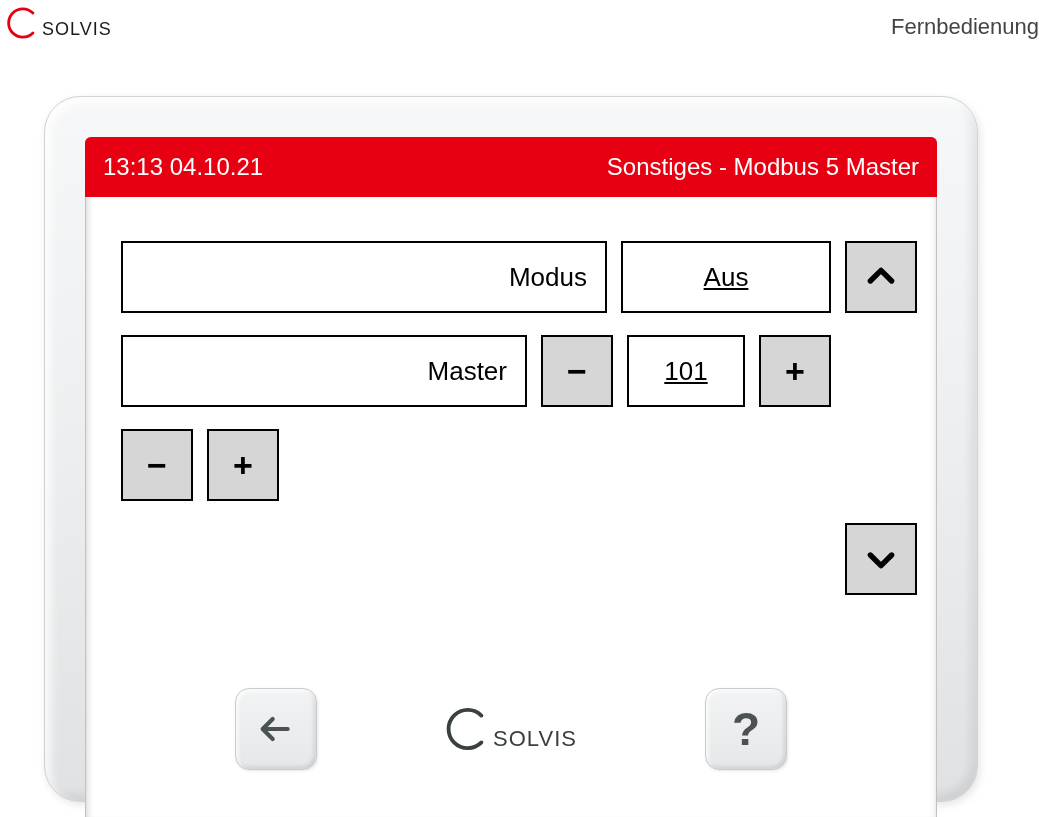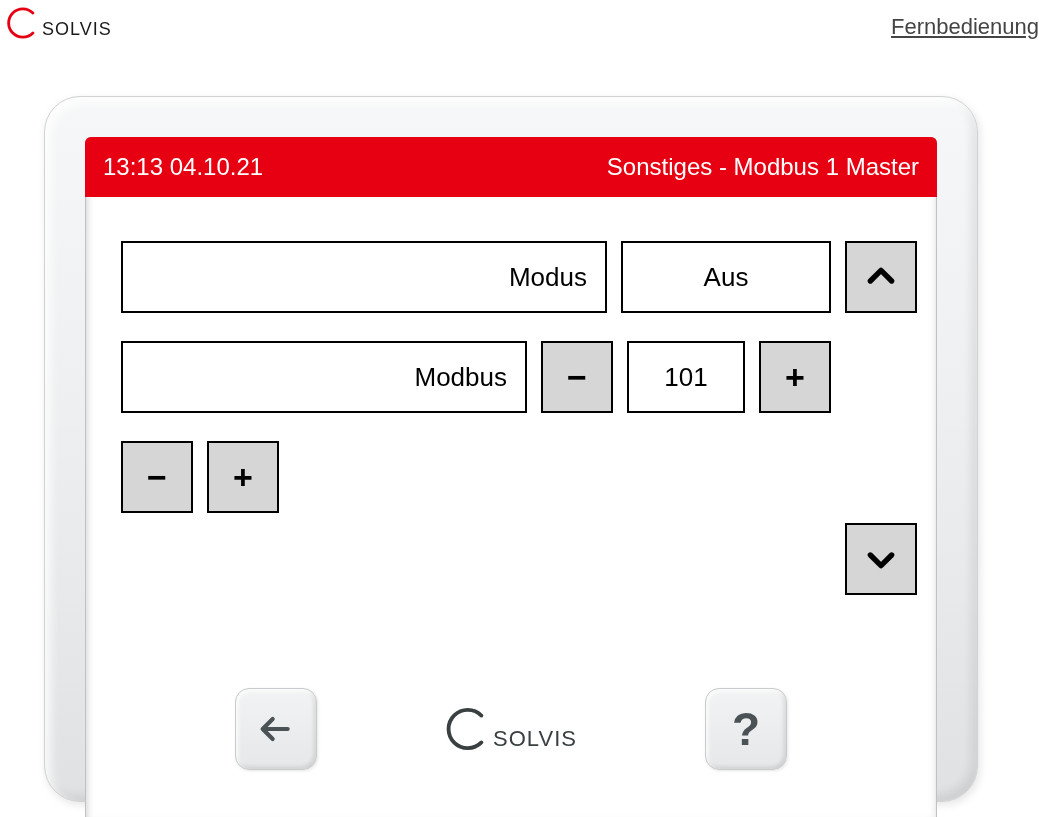--- a/index.html
+++ b/index.html
@@ -20,21 +20,20 @@
     position: absolute;
     top: 6px; left: 6px;
     display: flex;
     align-items: center;
   }
   .top-right-label {
     position: absolute;
     top: 14px; right: 0;
     font-size: 22px;
     color: #444;
-    text-decoration: underline;
   }
 
   
   .device {
     position: absolute;
     top: 96px; left: 44px;
     width: 934px; height: 706px;
     border-radius: 36px;
     background: linear-gradient(180deg, #f6f7f8 0%, #eef0f1 40%, #e7e9ea 70%, #dfe1e2 100%);
     box-shadow:
@@ -96,20 +95,21 @@
     background: #fff;
   }
 
   .value-box {
     border: 2px solid #000;
     display: flex;
     align-items: center;
     justify-content: center;
     font-size: 26px;
     background: #fff;
+    text-decoration: underline;
   }
   .value-box.wide { width: 210px; }
   .value-box.mid  { width: 118px; }
 
   .btn {
     width: 72px;
     border: 2px solid #000;
     background: #d6d6d6;
     display: flex;
     align-items: center;
@@ -174,21 +174,21 @@
 
   .rows-and-scroll {
     display: flex;
     gap: 14px;
     align-items: stretch;
   }
   .rows-col {
     flex: 1;
     display: flex;
     flex-direction: column;
-    gap: 28px;
+    gap: 22px;
   }
 
 </style>
 </head>
 <body>
 
 <div class="page">
 
   <div class="top-logo">
     <span class="solvis-logo small">
@@ -198,34 +198,34 @@
       <span class="txt">SOLVIS</span>
     </span>
   </div>
   <div class="top-right-label">Fernbedienung</div>
 
   <div class="device">
 
     <div class="screen-wrap">
       <div class="header-bar">
         <span>13:13 04.10.21</span>
-        <span>Sonstiges - Modbus 1 Master</span>
+        <span>Sonstiges - Modbus 5 Master</span>
       </div>
 
       <div class="content-area">
         <div class="rows-and-scroll">
           <div class="rows-col">
 
             <div class="row">
               <div class="label-box">Modus</div>
               <div class="value-box wide">Aus</div>
             </div>
 
             <div class="row">
-              <div class="label-box">Modbus</div>
+              <div class="label-box">Master</div>
               <div class="btn">−</div>
               <div class="value-box mid">101</div>
               <div class="btn">+</div>
             </div>
 
 
             <div class="row">
               <div class="btn">−</div>
               <div class="btn">+</div>
             </div>

